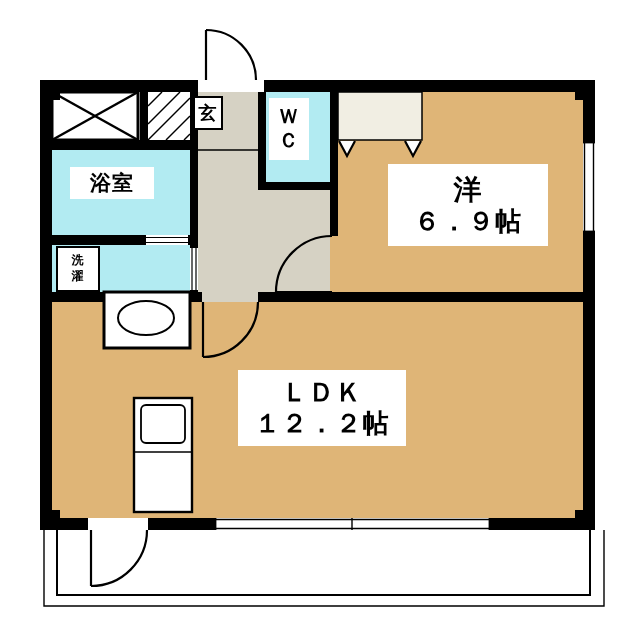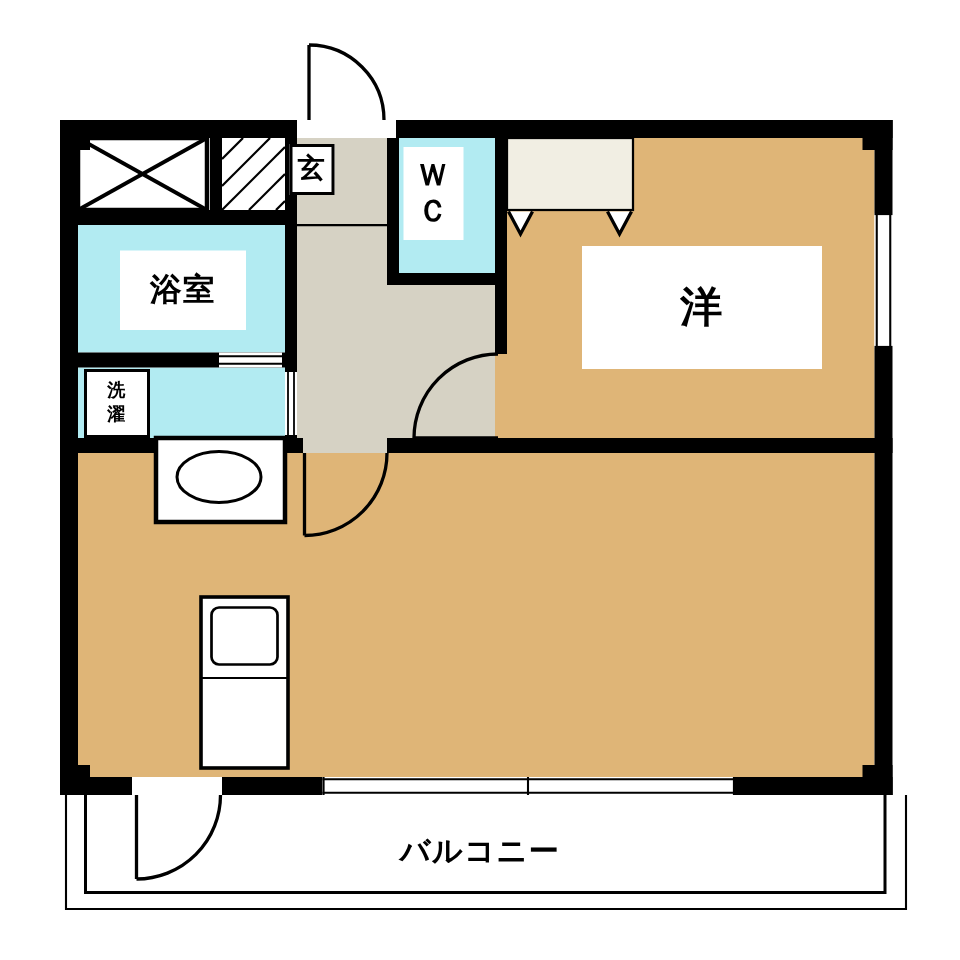--- a/index.html
+++ b/index.html
@@ -126,41 +126,43 @@
       <path d="M203,357 A55,55 0 0 0 258,302"></path>
 
       <line x1="276" y1="292" x2="332" y2="292"></line>
       <path d="M276,292 A56,56 0 0 1 332,236"></path>
 
       <line x1="91" y1="530" x2="91" y2="586"></line>
       <path d="M91,586 A56,56 0 0 0 147,530"></path>
     </g>
   </svg>
 
-  <div class="lbl" style="left:80px;top:167px;width:84px;height:53px;">
+  <div class="lbl" style="left:70px;top:167px;width:84px;height:32px;">
     <span class="t21">浴室</span>
   </div>
 
   <div class="lbl" style="left:269px;top:98px;width:40px;height:62px;">
     <span class="t20">Ｗ</span>
     <span class="t20">Ｃ</span>
   </div>
 
 
   <div class="lbl bordered" style="left:193px;top:96px;width:30px;height:34px;">
     <span class="t18">玄</span>
   </div>
 
   <div class="lbl bordered" style="left:56px;top:246px;width:44px;height:46px;">
     <span class="t12">洗</span>
     <span class="t12">濯</span>
   </div>
 
   <div class="lbl" style="left:388px;top:164px;width:160px;height:82px;">
     <span class="t28">洋</span>
+    <span class="t26">６．９帖</span>
   </div>
 
+  <div class="lbl" style="left:238px;top:370px;width:168px;height:76px;">
+    <span class="t26">ＬＤＫ</span>
+    <span class="t26">１２．２帖</span>
+  </div>
 
-  <div class="lbl clear" style="left:250px;top:553px;width:140px;height:30px;">
-    <span class="t20">バルコニー</span>
-  </div>
 
 </div>
 
 </body></html>

